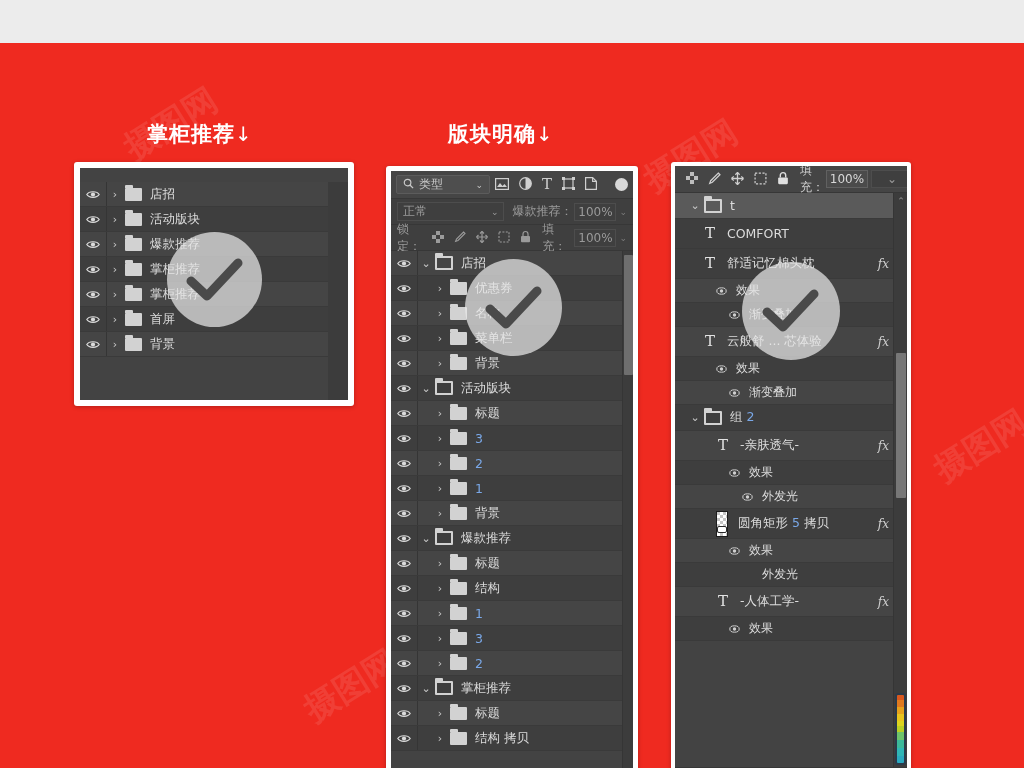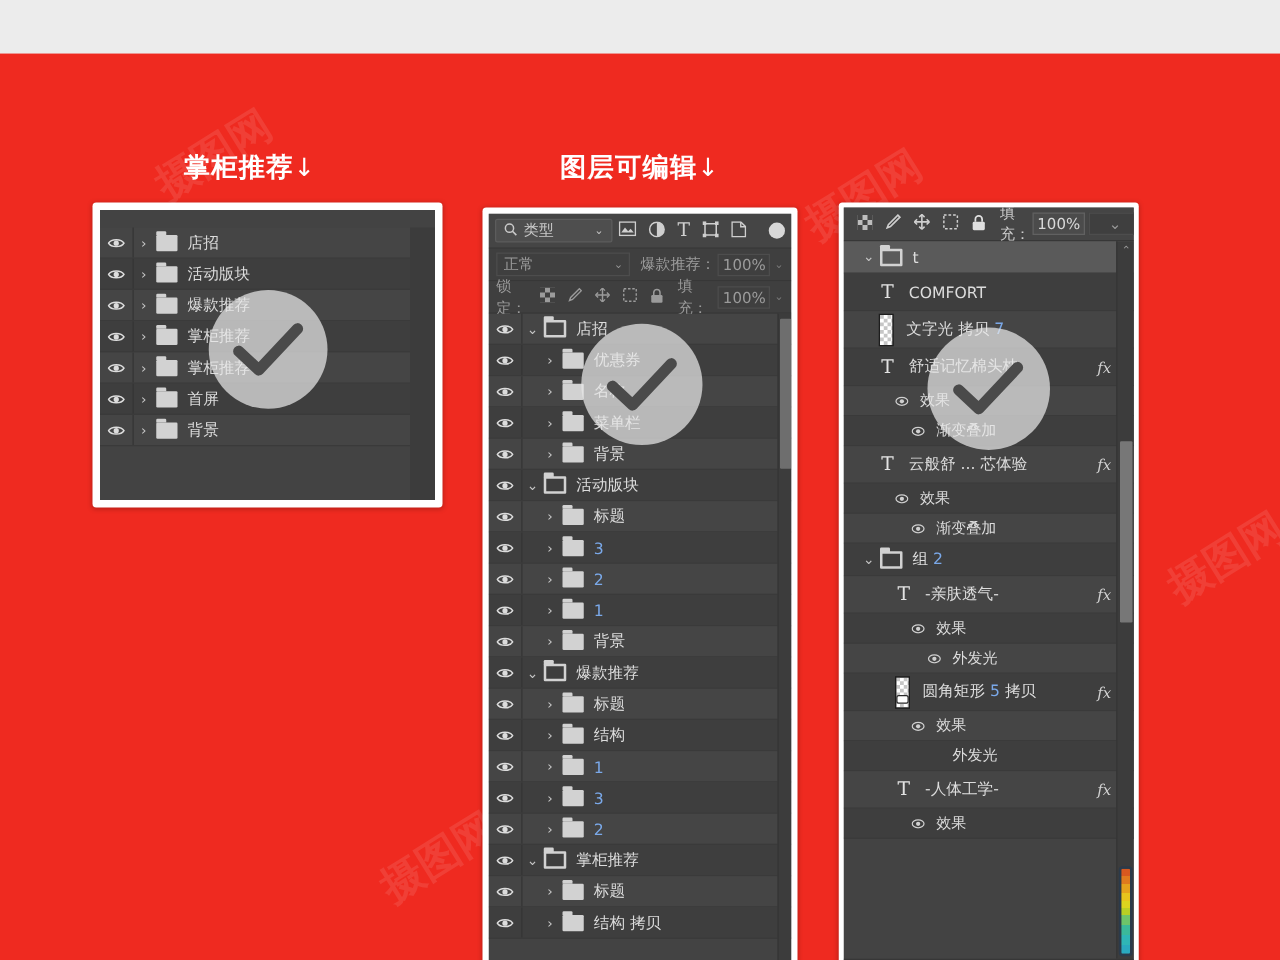--- a/index.html
+++ b/index.html
@@ -199,21 +199,21 @@
 <div class="top-strip"></div>
 
 <div class="stage">
 
   <div class="wm" style="left:120px; top:58px;">摄图网</div>
   <div class="wm" style="left:300px; top:620px;">摄图网</div>
   <div class="wm" style="left:930px; top:380px;">摄图网</div>
   <div class="wm" style="left:640px; top:90px;">摄图网</div>
 
   <div class="heading" id="h1"><span>掌柜推荐</span><span class="arrow">↓</span></div>
-  <div class="heading" id="h2"><span>图层可编辑</span><span class="arrow">↓</span></div>
+  <div class="heading" id="h2"><span>版块明确</span><span class="arrow">↓</span></div>
 
   <div class="frame" style="left:74px; top:119px; width:280px; height:244px; padding:6px;">
     <div class="panel" style="left:6px; top:6px; width:268px; height:232px;">
       <div id="left-rows" style="padding-top:14px;">
           <div class="row odd" style="height: 25px;">
             <span class="eye">
               <svg width="14" height="9" viewBox="0 0 14 9">
                 <path d="M0.8 4.5 C3 0.8 11 0.8 13.2 4.5 C11 8.2 3 8.2 0.8 4.5 Z" stroke="#dcdcdc" stroke-width="1.2" fill="none"></path>
                 <circle cx="7" cy="4.5" r="2.1" fill="#dcdcdc"></circle>
               </svg>
@@ -774,27 +774,20 @@
             <span class="tw">⌄</span>
             <span class="fold">
               <span class="folder open"></span>
             </span>
             <span class="lname" style="">t</span>
           </div>
           <div class="row even" style="height: 30px;">
             <span style="width:25px"></span>
             <span style="width:20px;text-align:center" class="tglyph">T</span>
             <span class="lname" style="">COMFORT</span>
-          </div>
-          <div class="row odd" style="height: 30px;">
-            <span style="width:25px"></span>
-            <span style="width:18px;display:flex;justify-content:center">
-              <span class="thumb-chk"></span>
-            </span>
-            <span class="lname" style="">文字光 拷贝 <span class="num">7</span></span>
           </div>
           <div class="row even" style="height: 30px;">
             <span style="width:25px"></span>
             <span style="width:20px;text-align:center" class="tglyph">T</span>
             <span class="lname" style="">舒适记忆棉头枕</span>
             <span class="fx">fx</span>
             <span class="caret">⌃</span>
           </div>
           <div class="row odd" style="height: 24px;">
             <span style="width:38px"></span>

